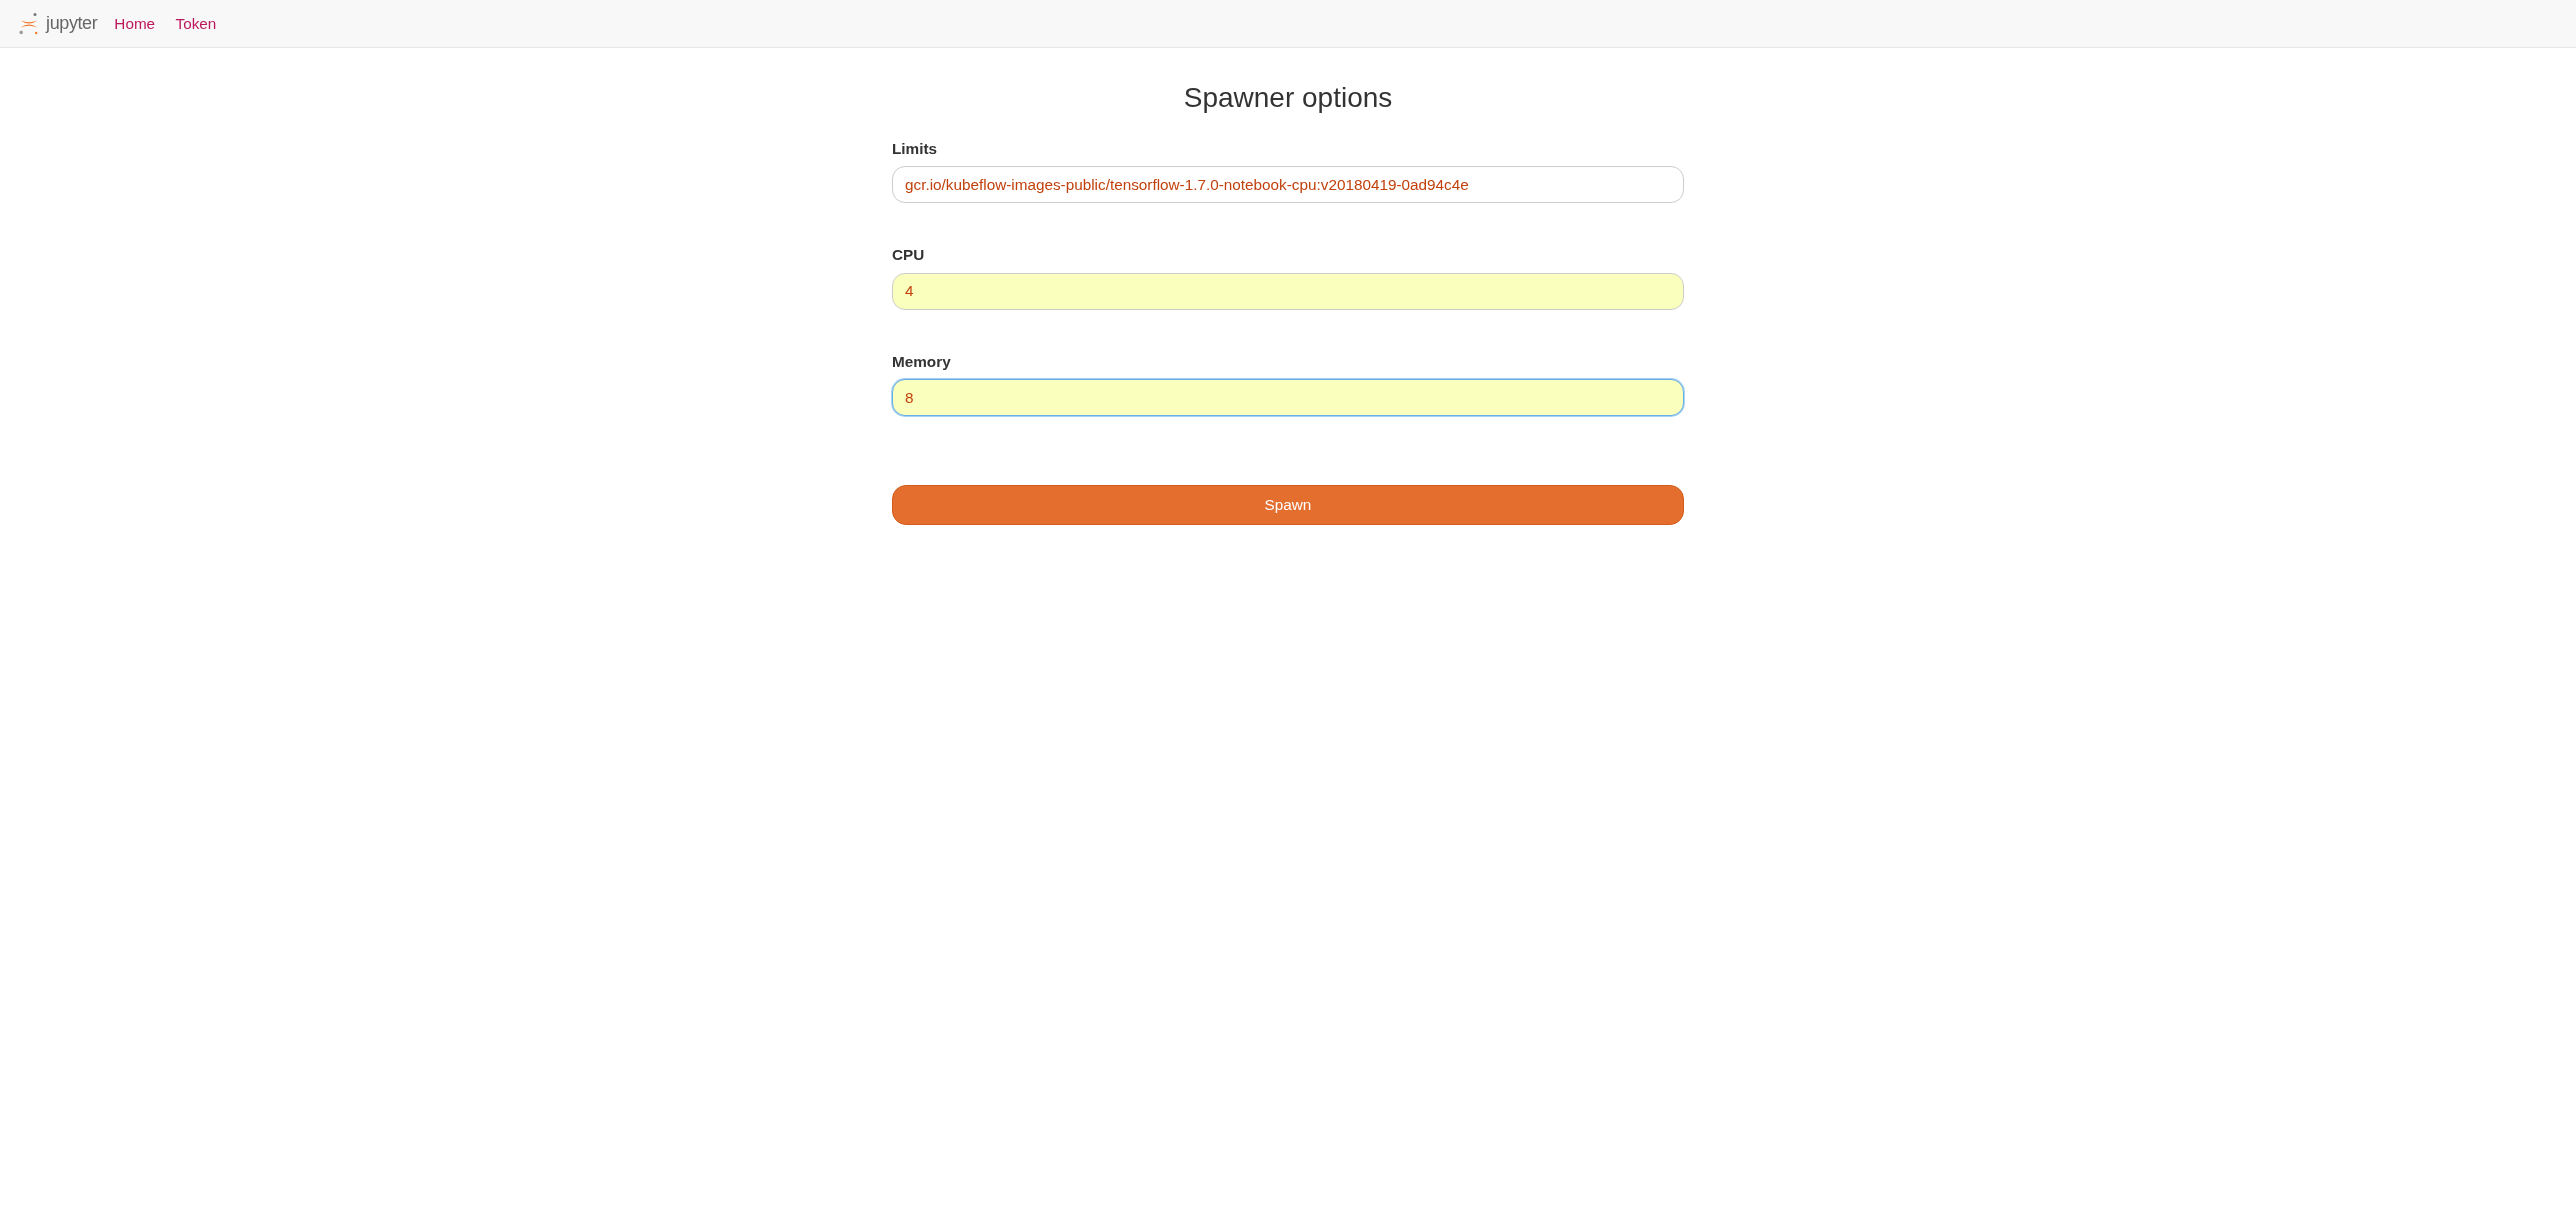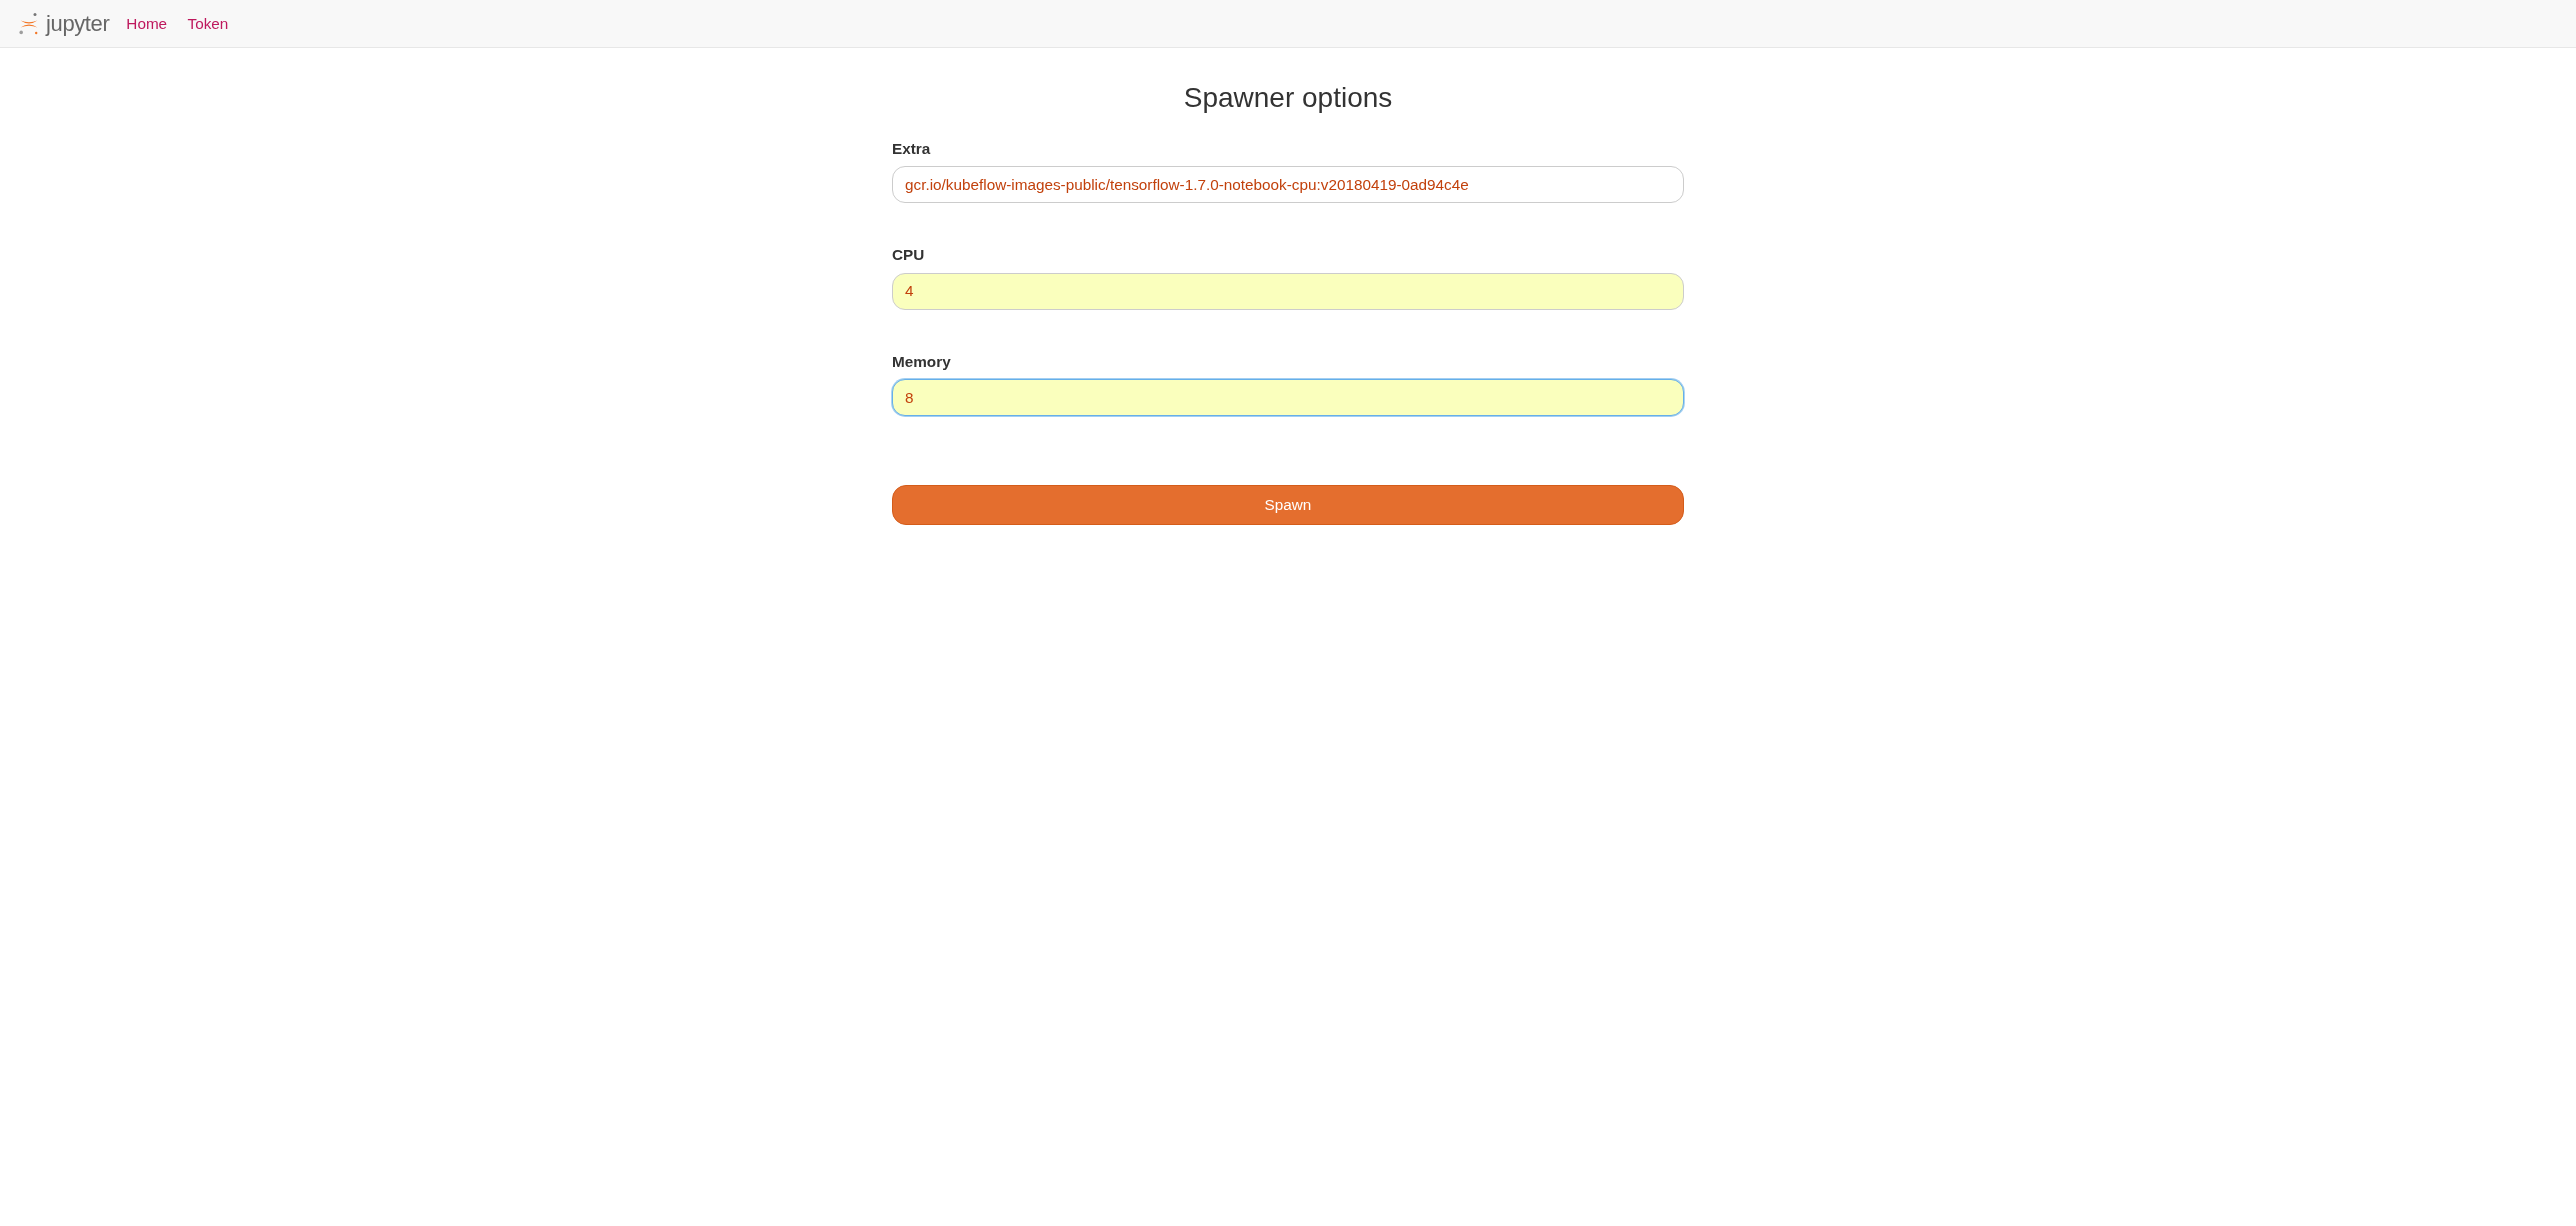--- a/index.html
+++ b/index.html
@@ -29,21 +29,21 @@
       margin-right: 17px;
     }
     
     .logo-icon {
       width: 24px;
       height: 24px;
       margin-right: 5.1px;
     }
     
     .logo-text {
-      font-size: 22px;
+      font-size: 18px;
       color: #666;
       font-weight: 300;
       letter-spacing: -0.4px;
     }
     
     .nav-links {
       display: flex;
       gap: 20.4px;
     }
     
@@ -137,21 +137,21 @@
     <a class="nav-link">Home</a>
     <a class="nav-link">Token</a>
   </div>
 </nav>
 
 <div class="container">
   <h1 class="page-title">Spawner options</h1>
 
   <form>
     <div class="form-group">
-      <label class="form-label">Extra</label>
+      <label class="form-label">Limits</label>
       <input type="text" class="form-input" value="gcr.io/kubeflow-images-public/tensorflow-1.7.0-notebook-cpu:v20180419-0ad94c4e" style="">
     </div>
     
     <div class="form-group">
       <label class="form-label">CPU</label>
       <input type="text" class="form-input highlighted" value="4" style="">
     </div>
     
     <div class="form-group">
       <label class="form-label">Memory</label>

